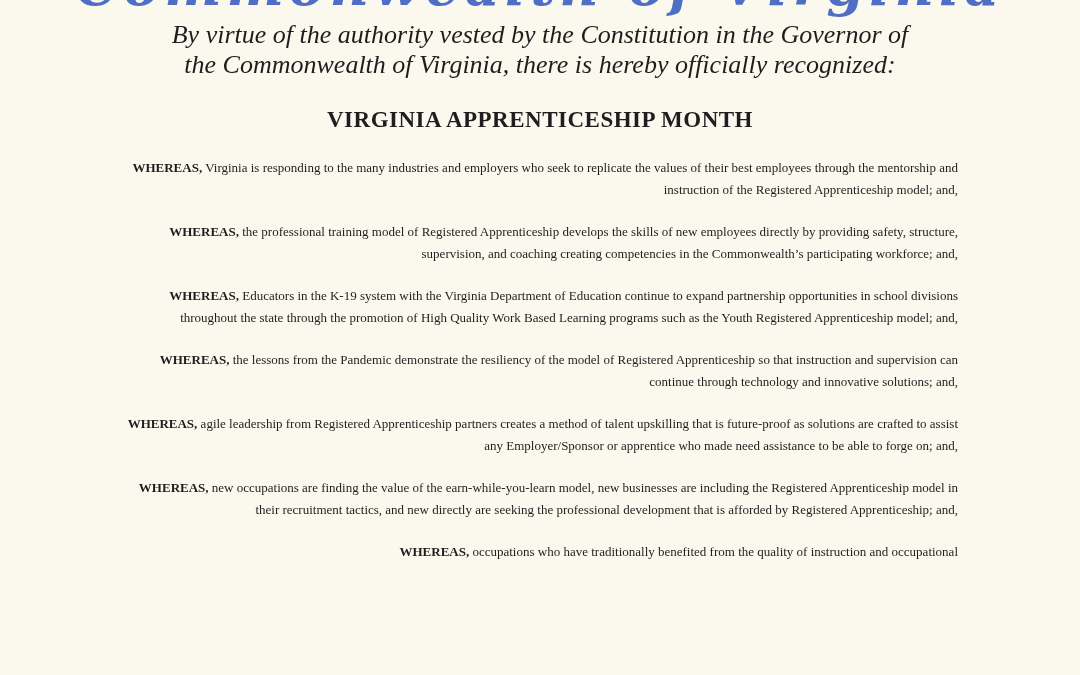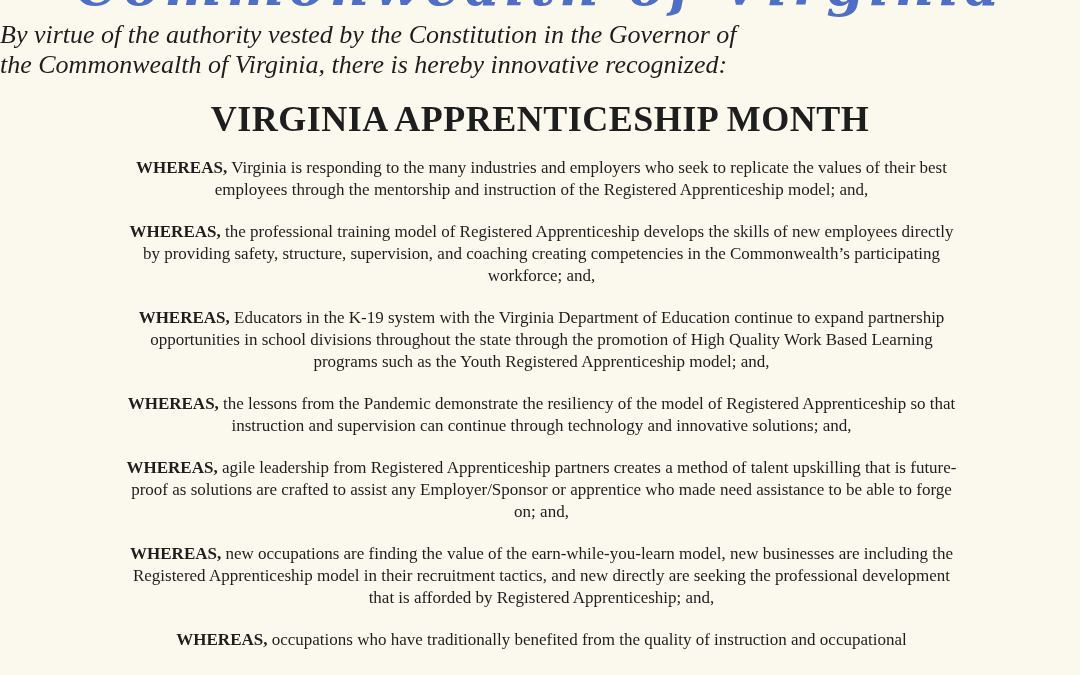--- a/index.html
+++ b/index.html
@@ -22,49 +22,50 @@
     text-align: center;
     font-family: "DejaVu Serif", serif;
     font-style: italic; font-weight: bold;
     font-size: 54px; line-height: 54px;
     letter-spacing: 5px;
     color: var(--script-blue, #4f6ec5);
     white-space: nowrap;
   }
   .intro {
     padding-top: 20px;
+    text-align: center;
     font-style: italic;
     font-size: 26px; line-height: 30px;
     color: var(--ink, #1e1e1e);
   }
   .title {
     margin: 24px 0 0 0;
     text-align: center;
     font-weight: bold;
-    font-size: 36px; line-height: 31px;
+    font-size: 23px; line-height: 31px;
     letter-spacing: 0.5px;
   }
   .body-text {
     margin: 22px 122px 0 125px;
-    font-size: 17px; line-height: 22px;
-    text-align: center;
+    font-size: 13px; line-height: 22px;
+    text-align: right;
   }
   .para { margin: 0 0 20px 0; }
   .para strong { font-weight: bold; }
 </style>
 </head>
 <body>
 
 <div class="page">
 
   <div class="script-header">Commonwealth of Virginia</div>
 
   <div class="intro">
     <div class="intro-line">By virtue of the authority vested by the Constitution in the Governor of</div>
-    <div class="intro-line">the Commonwealth of Virginia, there is hereby innovative recognized:</div>
+    <div class="intro-line">the Commonwealth of Virginia, there is hereby officially recognized:</div>
   </div>
 
   <div class="title">VIRGINIA APPRENTICESHIP MONTH</div>
 
   <div class="body-text">
 
     <p class="para"><strong>WHEREAS,</strong><span> Virginia is responding to the many industries and employers who seek to replicate the values of their best employees through the mentorship and instruction of the Registered Apprenticeship model; and,</span></p>
 
     <p class="para"><strong>WHEREAS,</strong><span> the professional training model of Registered Apprenticeship develops the skills of new employees directly by providing safety, structure, supervision, and coaching creating competencies in the Commonwealth’s participating workforce; and,</span></p>
 

